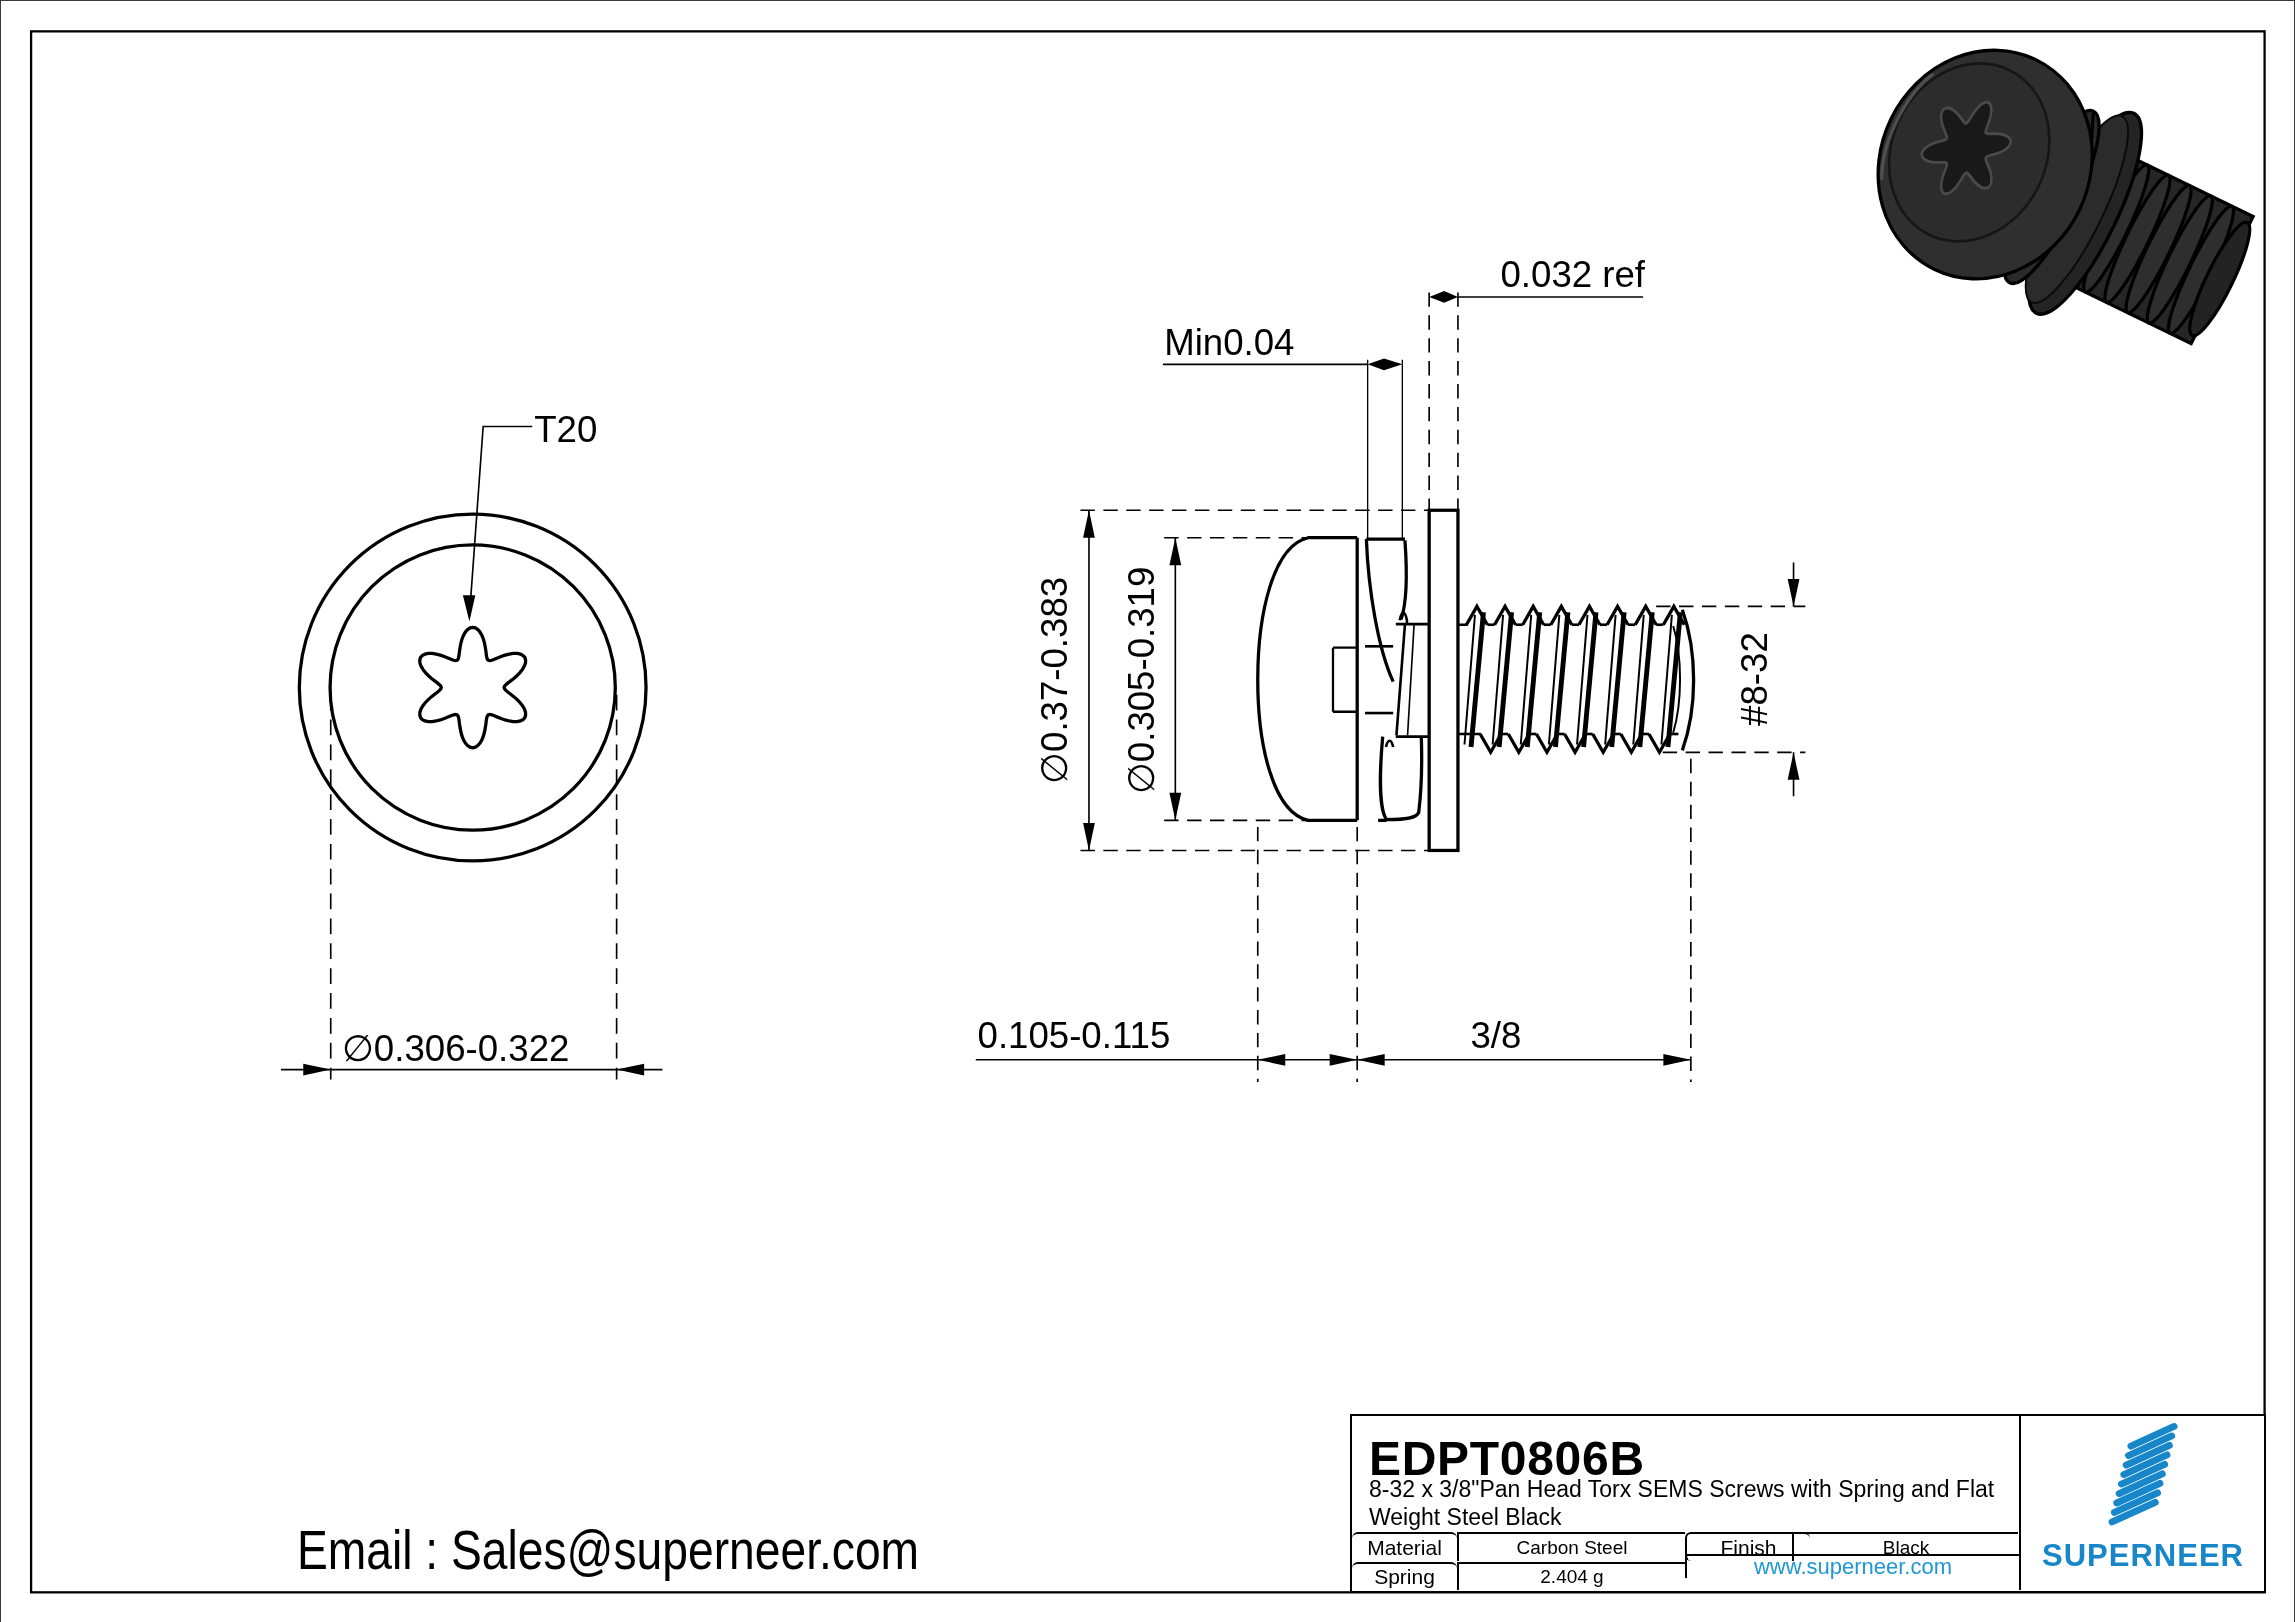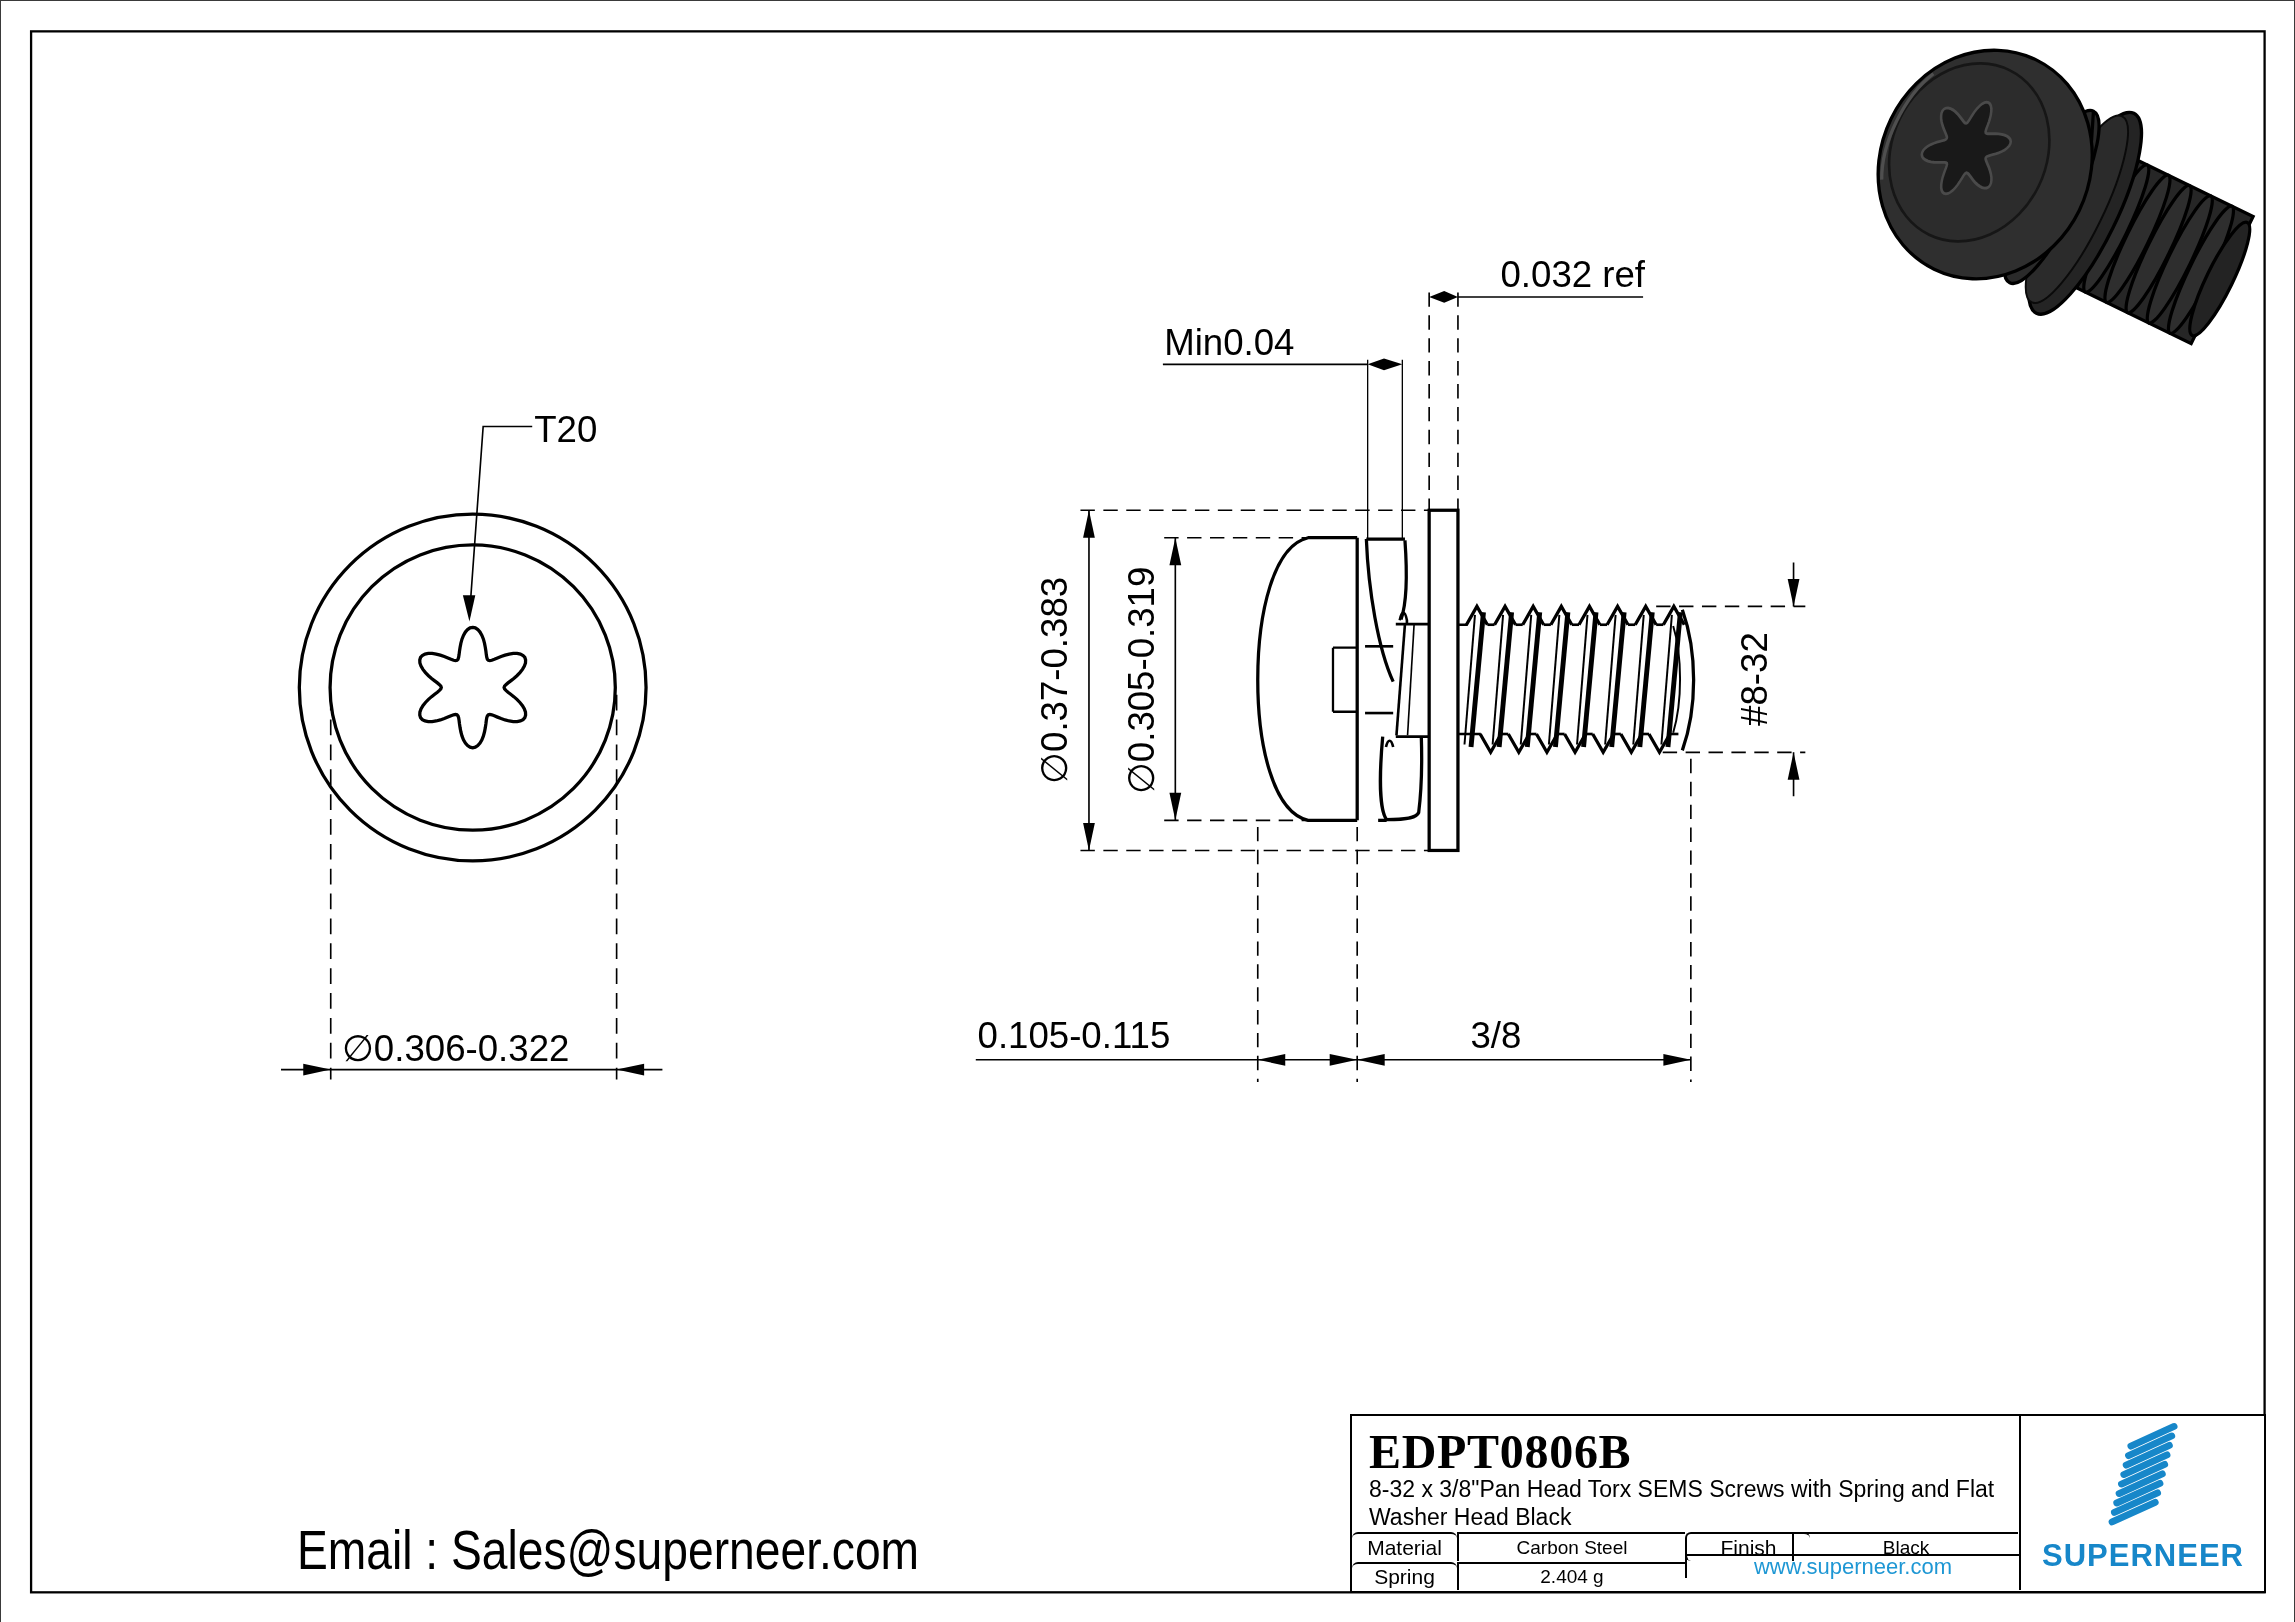--- a/index.html
+++ b/index.html
@@ -16,21 +16,21 @@
     left:296px;top:1517px;font-size:55px;white-space:nowrap;
     transform:scaleX(0.84);transform-origin:left top;letter-spacing:0px;
   }
   
   .titleblock{
     left:1349px;top:1413px;width:916px;height:179px;
     border:2.6px solid #000;box-sizing:border-box;background:#fff;
   }
   .tb-cell{position:absolute;box-sizing:border-box;display:flex;align-items:center;justify-content:center;}
   .tb-part{left:0;top:0;width:667px;height:116px;display:block;}
-  .tb-partnum{position:absolute;left:17px;top:8px;font-size:48px;font-weight:bold;letter-spacing:0.7px;white-space:nowrap;font-family:Liberation Serif, serif;}
+  .tb-partnum{position:absolute;left:17px;top:15px;font-size:48px;font-weight:bold;letter-spacing:0.7px;white-space:nowrap;}
   .tb-desc1{position:absolute;left:17px;top:60px;font-size:23px;white-space:nowrap;}
   .tb-desc2{position:absolute;left:17px;top:88px;font-size:23px;white-space:nowrap;}
   .tb-label{font-size:21px;border-radius:6px;}
   .tb-value{font-size:19px;}
   .bt{border-top:2px solid #000;}
   .bl{border-left:2px solid #000;}
   .tb-logo{left:667px;top:0;width:244px;height:174px;display:block;}
   .brandname{position:absolute;left:0;top:122px;width:244px;text-align:center;
     font-size:31px;font-weight:bold;letter-spacing:1px;}
   .weblink{font-size:22px;}
@@ -204,21 +204,21 @@
     </g>
   </svg>
 
   <div class="abs email">Email : Sales@superneer.com</div>
 
   <div class="abs titleblock">
 
     <div class="tb-cell tb-part">
       <div class="tb-partnum">EDPT0806B</div>
       <div class="tb-desc1">8-32 x 3/8"Pan Head Torx SEMS Screws with Spring and Flat</div>
-      <div class="tb-desc2">Washer Head Black</div>
+      <div class="tb-desc2">Weight Steel Black</div>
     </div>
 
     <div class="tb-cell tb-logo bl">
       <svg width="244" height="174" viewBox="0 0 373 266">
         <g stroke="#1787c9" stroke-width="10.5" stroke-linecap="round">
           <line x1="168.0" y1="46" x2="234.0" y2="16"></line>
           <line x1="164.4" y1="60.5" x2="230.4" y2="30.5"></line>
           <line x1="160.8" y1="75" x2="226.8" y2="45"></line>
           <line x1="157.2" y1="89.5" x2="223.2" y2="59.5"></line>
           <line x1="153.6" y1="104" x2="219.6" y2="74"></line>

